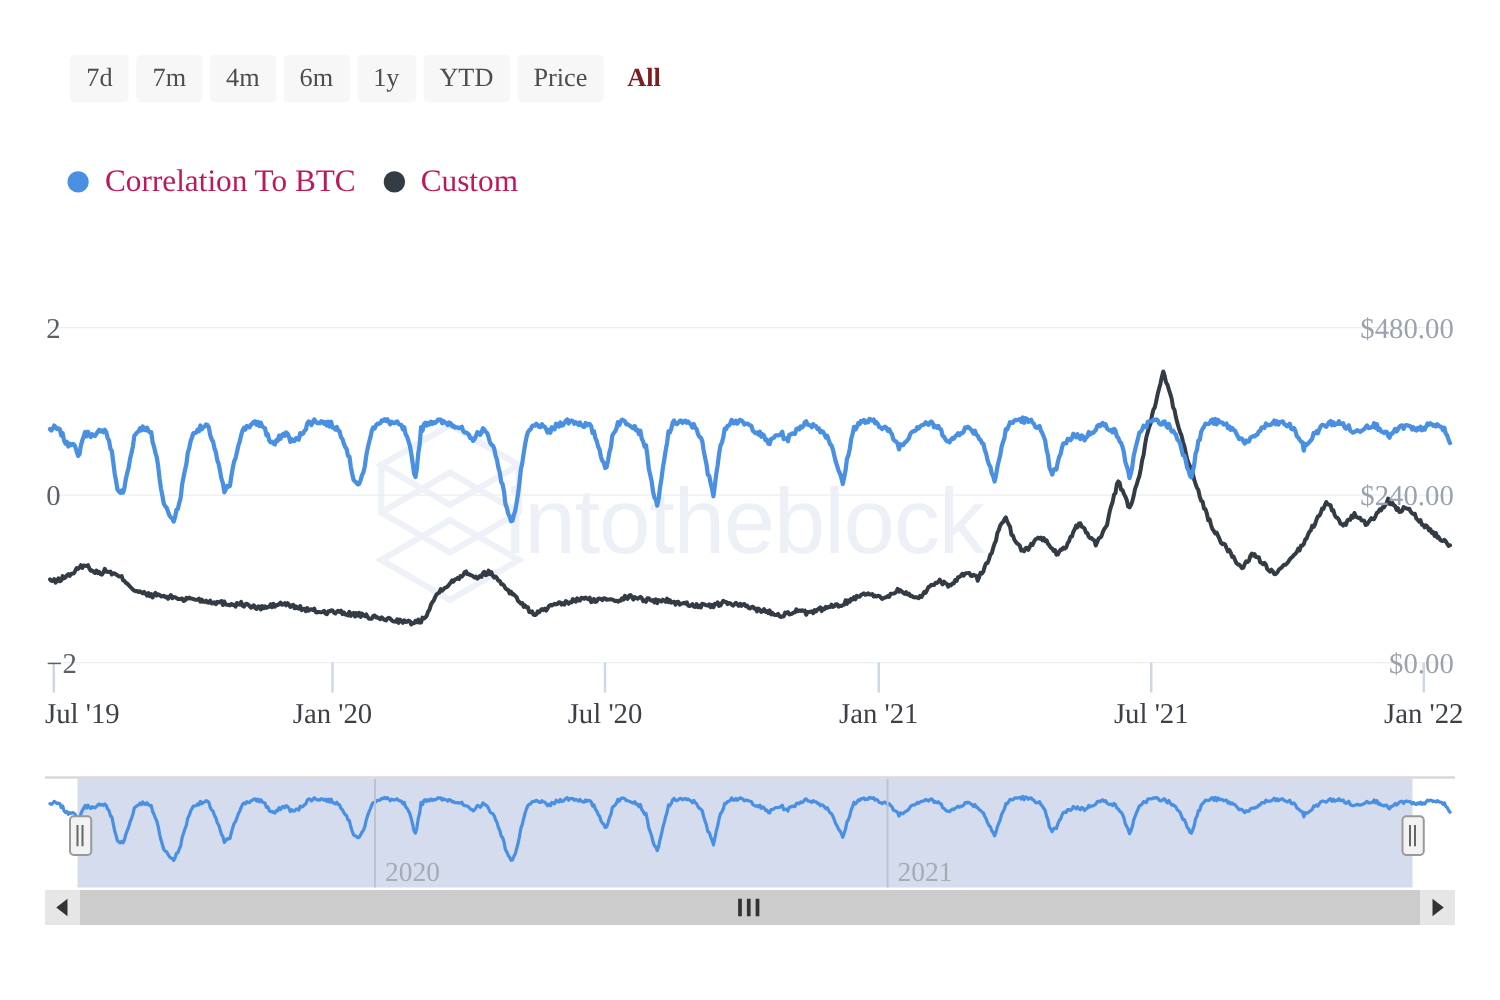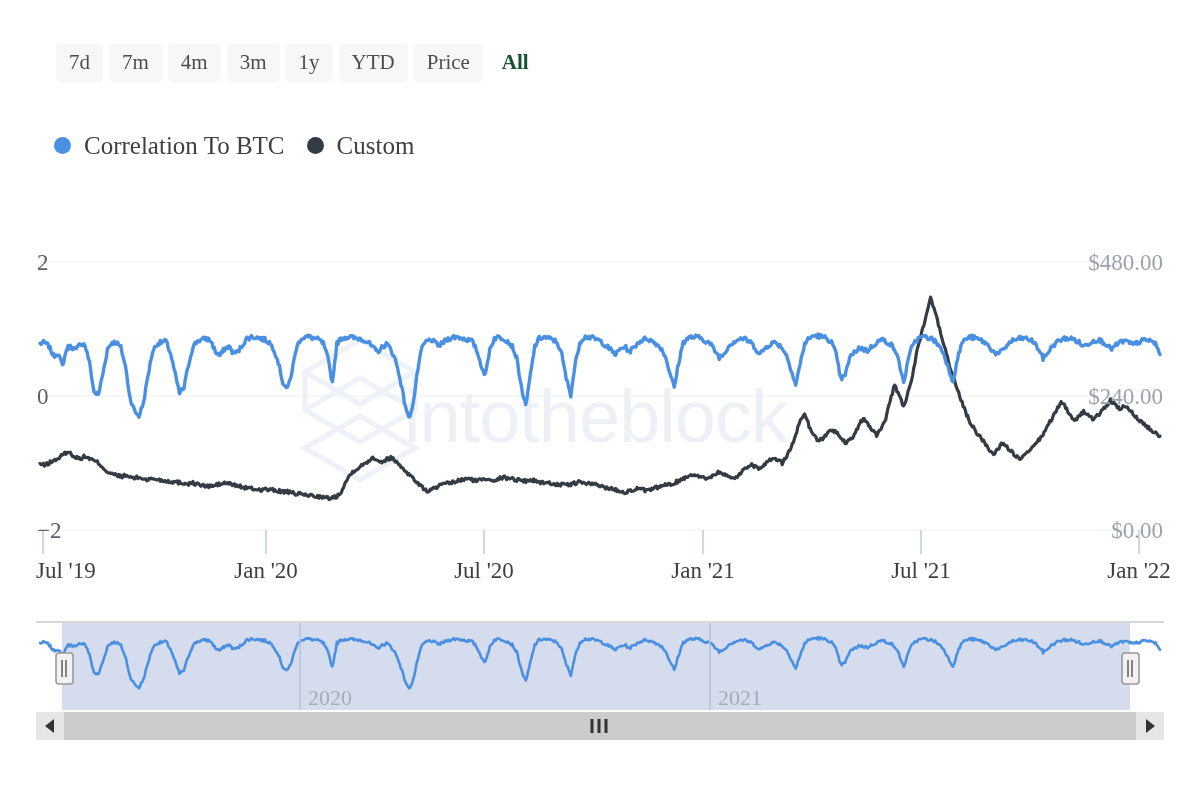--- a/index.html
+++ b/index.html
@@ -24,34 +24,34 @@
     background:#f7f7f7;
     border-radius:4px;
     padding:8px 13px 9px 13px;
     line-height:1;
     cursor:pointer;
     white-space:nowrap;
     border:none;
   }
   .range-btn.selected{
     background:transparent;
-    color:#14532d;
+    color:#7f1d1d;
     font-weight:bold;
   }
 
   
   .legend{
     position:absolute;left:54px;top:133px;
     display:flex;align-items:center;gap:22px;
   }
   .legend-item{display:flex;align-items:center;gap:13px;cursor:pointer;}
   .legend-dot{width:17px;height:17px;border-radius:50%;display:block;}
   .legend-label{
     font-family:"Liberation Serif", serif;
-    font-size:25px;color:#404040;line-height:1;
+    font-size:25px;color:#be185d;line-height:1;
   }
   .plot-svg{position:absolute;left:0;top:0;}
 
   .axis-label{
     font-family:"Liberation Serif", serif;
     font-size:23px;
     fill:#5a6068;
   }
   .axis-label-right{
     font-family:"Liberation Serif", serif;
@@ -79,21 +79,21 @@
 </style>
 </head>
 <body>
 
 <div class="page">
 
   <div class="range-bar">
       <div class="range-btn">7d</div>
       <div class="range-btn">7m</div>
       <div class="range-btn">4m</div>
-      <div class="range-btn">3m</div>
+      <div class="range-btn">6m</div>
       <div class="range-btn">1y</div>
       <div class="range-btn">YTD</div>
       <div class="range-btn">Price</div>
       <div class="range-btn selected">All</div>
     </div>
 
   <div class="legend">
       <div class="legend-item">
         <span class="legend-dot" style="background: rgb(74, 144, 226);"></span>
         <span class="legend-label">Correlation To BTC</span>

